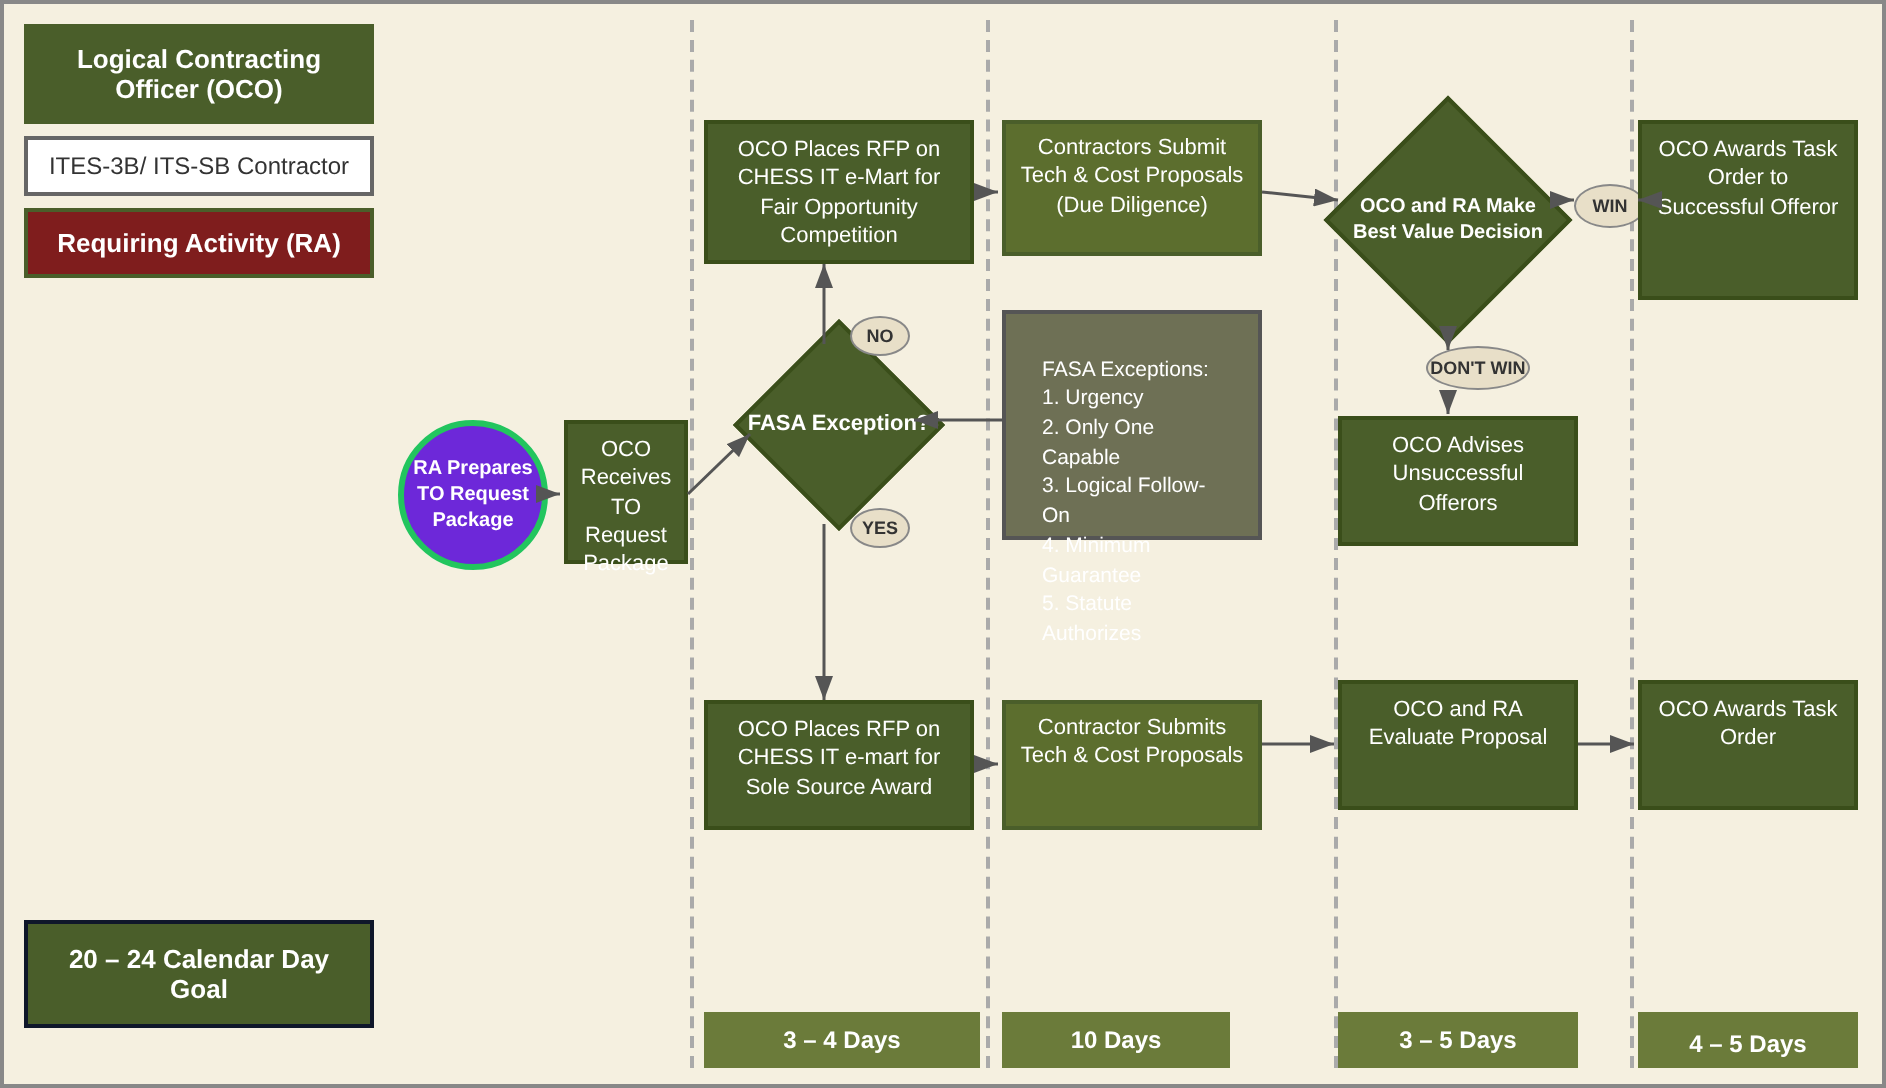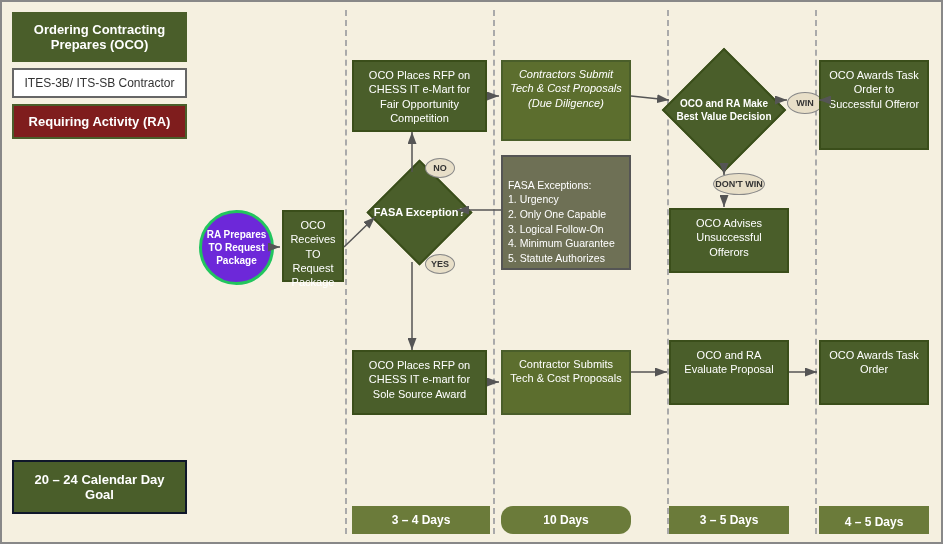--- a/index.html
+++ b/index.html
@@ -117,21 +117,21 @@
       padding: 5px 4px;
       text-align: center;
       font-size: 11px;
       line-height: 1.3;
       position: absolute;
     }
     .box-gray {
       background: #6e7055;
       color: #fff;
       border: 2px solid #555;
-      padding: 6px 5px;
+      padding: 6px 18px;
       text-align: left;
       font-size: 10.5px;
       line-height: 1.4;
       position: absolute;
     }
     
     .diamond-wrapper {
       position: absolute;
     }
     .diamond {
@@ -192,21 +192,21 @@
       color: #333;
       font-weight: bold;
     }
   </style>
 </head>
 <body>
 
 <div class="outer">
 
   <div class="legend">
-    <div class="legend-oco">Ordering Contracting Prepares (OCO)</div>
+    <div class="legend-oco">Logical Contracting Officer (OCO)</div>
     <div class="legend-ites">ITES-3B/ ITS-SB Contractor</div>
     <div class="legend-ra">Requiring Activity (RA)</div>
   </div>
 
   <div class="goal-box">20 – 24 Calendar Day Goal</div>
 
   <div class="flowchart">
 
     <div class="divider" style="left: 148px;"></div>
     <div class="divider" style="left: 296px;"></div>
@@ -237,21 +237,21 @@
     </div>
 
     <div class="circle-label" style="left:228px; top:244px;">
       <span>YES</span>
     </div>
 
     <div class="box-dark" style="left:155px; top:340px; width:135px; height:65px;">
       <span>OCO Places RFP on CHESS IT e-mart for Sole Source Award</span>
     </div>
 
-    <div class="box-medium" style="left:304px; top:50px; width:130px; height:81px;font-style:italic;">
+    <div class="box-medium" style="left:304px; top:50px; width:130px; height:68px;">
       <span>Contractors Submit Tech &amp; Cost Proposals (Due Diligence)</span>
     </div>
 
     <div class="box-gray" style="left:304px; top:145px; width:130px; height:115px; white-space:pre-line;">
       <span>FASA Exceptions:
 1. Urgency
 2. Only One Capable
 3. Logical Follow-On
 4. Minimum Guarantee
 5. Statute Authorizes</span>
@@ -288,21 +288,21 @@
       <span>OCO and RA Evaluate Proposal</span>
     </div>
 
     <div class="box-dark" style="left:622px; top:330px; width:110px; height:65px;">
       <span>OCO Awards Task Order</span>
     </div>
 
     <div class="day-label" style="left:155px; bottom:0; width:138px;text-align:center;">
       <span>3 – 4 Days</span>
     </div>
-    <div class="day-label" style="left:304px; bottom:0; width:130px;border-radius:12px;">
+    <div class="day-label" style="left:304px; bottom:0; width:114px;">
       <span>10 Days</span>
     </div>
     <div class="day-label" style="left:472px; bottom:0; width:120px;">
       <span>3 – 5 Days</span>
     </div>
     <div class="day-label" style="left:622px; bottom:0; width:110px;align-items:flex-end;">
       <span>4 – 5 Days</span>
     </div>
 
     <svg class="arrows-svg" xmlns="http://www.w3.org/2000/svg">

